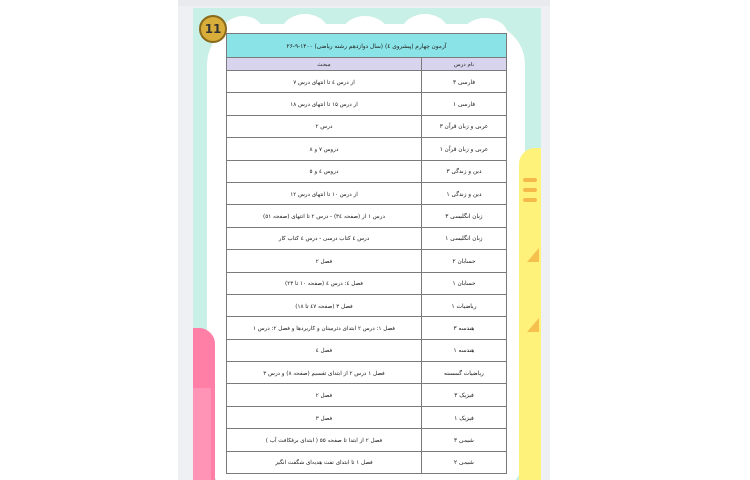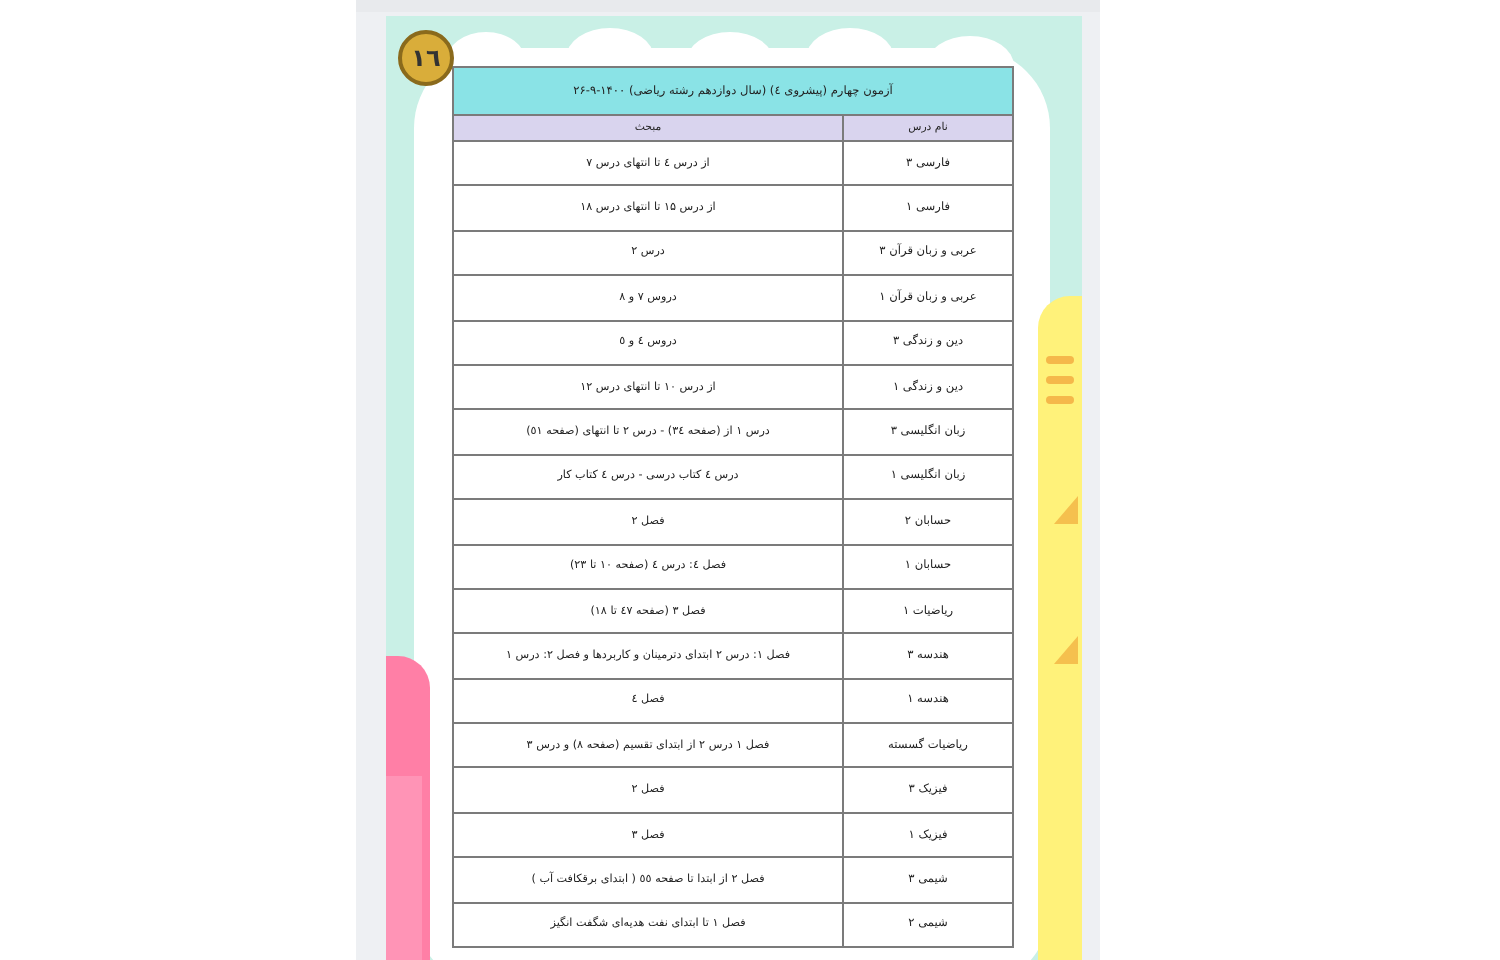--- a/index.html
+++ b/index.html
@@ -88,21 +88,21 @@
   <div class="deco-pink2"></div>
   <div class="deco-yellow"></div>
   <div class="stripe" style="top:170px;"></div>
   <div class="stripe" style="top:180px;"></div>
   <div class="stripe" style="top:190px;"></div>
   <div class="tri" style="top:240px;"></div>
   <div class="tri" style="top:310px;"></div>
 </div>
 
 <div class="badge">
-  <span>١٦</span>
+  <span>11</span>
 </div>
 
 <table class="schedule">
   <tbody>
       <tr class="title-row">
     <td colspan="2">آزمون چهارم (پیشروی ٤) (سال دوازدهم رشته ریاضی) ۱۴۰۰-۹-۲۶</td>
   </tr>
   <tr class="head-row">
     <th class="col-name">نام درس</th>
     <th>مبحث</th>

